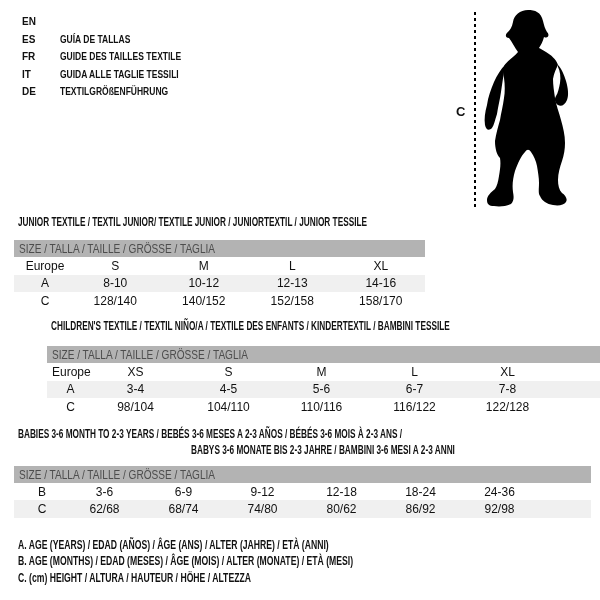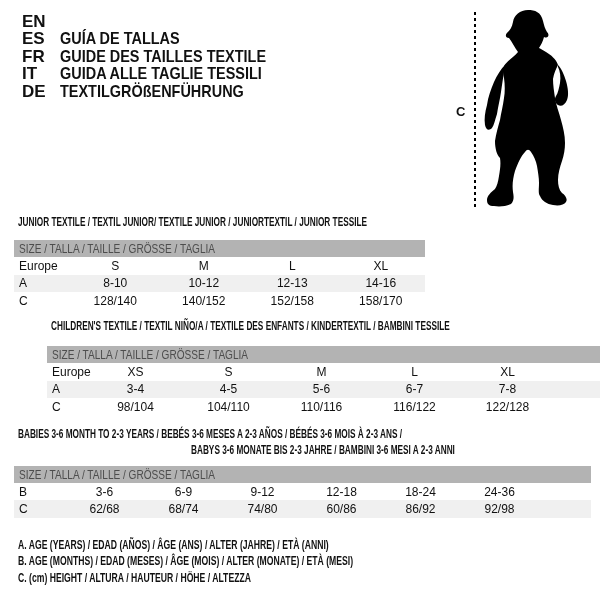--- a/index.html
+++ b/index.html
@@ -12,21 +12,21 @@
   *{margin:0;padding:0;box-sizing:border-box;}
   html,body{background:#fff;}
   .page{
     position:relative;width:600px;height:600px;background:#fff;overflow:hidden;
     font-family:"Liberation Sans",sans-serif;color:var(--text);
   }
   .cond{display:inline-block;transform:scaleX(var(--sx,.8));transform-origin:0 50%;white-space:nowrap;}
 
   
   .lang-list{position:absolute;left:22px;top:13px;}
-  .lang-row{display:flex;height:17.5px;align-items:center;font-weight:700;font-size:17px;}
+  .lang-row{display:flex;height:17.5px;align-items:center;font-weight:700;font-size:10px;}
   .lang-code{width:38px;flex:0 0 auto;}
   .lang-label .cond{--sx:.85;}
 
   
   .measure-line{
     position:absolute;left:474px;top:12px;width:2px;height:196px;
     background:repeating-linear-gradient(to bottom,var(--silhouette) 0 3px,transparent 3px 6px);
   }
   .measure-label{position:absolute;left:456px;top:104px;font-weight:700;font-size:13px;}
   .baby{position:absolute;left:483px;top:8px;color:var(--silhouette);}
@@ -44,21 +44,21 @@
   .size-bar{
     height:17px;background:var(--header-bar);color:var(--header-bar-text);
     display:flex;align-items:center;padding-left:5px;font-size:12px;
   }
   .tb0 .size-bar{margin-top:11px;}
   .tb1 .size-bar{margin-top:13px;}
   .tb2 .size-bar{margin-top:8px;}
   .size-bar .cond{--sx:.84;}
   .trow{display:flex;align-items:center;font-size:12px;}
   .trow.shaded{background:var(--shaded-row);}
-  .tlabel{padding-left:5px;flex:0 0 auto;}
+  .tlabel{padding-left:5px;flex:0 0 auto;text-align:center;}
   .tcell{text-align:center;flex:0 0 auto;}
   .tb0 .trow{height:17.5px;} .tb0 .tlabel{width:57px;} .tb0 .tcell{width:88.5px;}
   .tb1 .trow{height:17.5px;} .tb1 .tlabel{width:42px;} .tb1 .tcell{width:93px;}
   .tb2 .trow{height:17.3px;} .tb2 .tlabel{width:51px;} .tb2 .tcell{width:79px;}
 
   
   .legend{position:absolute;left:18px;top:537px;font-weight:700;font-size:12px;}
   .legend-line{height:16.4px;line-height:16.4px;}
   .legend-line .cond{--sx:.72;}
 </style>
@@ -194,21 +194,21 @@
           <span class="tcell">9-12</span>
           <span class="tcell">12-18</span>
           <span class="tcell">18-24</span>
           <span class="tcell">24-36</span>
         </div>
         <div class="trow shaded">
           <span class="tlabel">C</span>
           <span class="tcell">62/68</span>
           <span class="tcell">68/74</span>
           <span class="tcell">74/80</span>
-          <span class="tcell">60/86</span>
+          <span class="tcell">80/62</span>
           <span class="tcell">86/92</span>
           <span class="tcell">92/98</span>
         </div>
       </div>
   </div>
 
   <div class="legend">
     <div class="legend-line"><span class="cond">A. AGE (YEARS) / EDAD (AÑOS) / ÂGE (ANS) / ALTER (JAHRE) / ETÀ (ANNI)</span></div>
     <div class="legend-line"><span class="cond">B. AGE (MONTHS) / EDAD (MESES) / ÂGE (MOIS) / ALTER (MONATE) / ETÀ (MESI)</span></div>
     <div class="legend-line"><span class="cond">C. (cm) HEIGHT / ALTURA / HAUTEUR / HÖHE / ALTEZZA</span></div>

